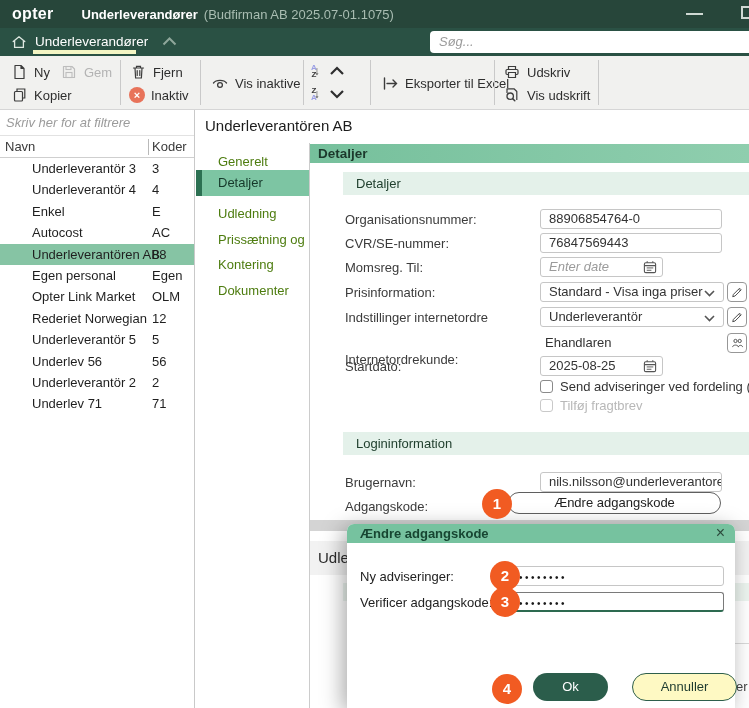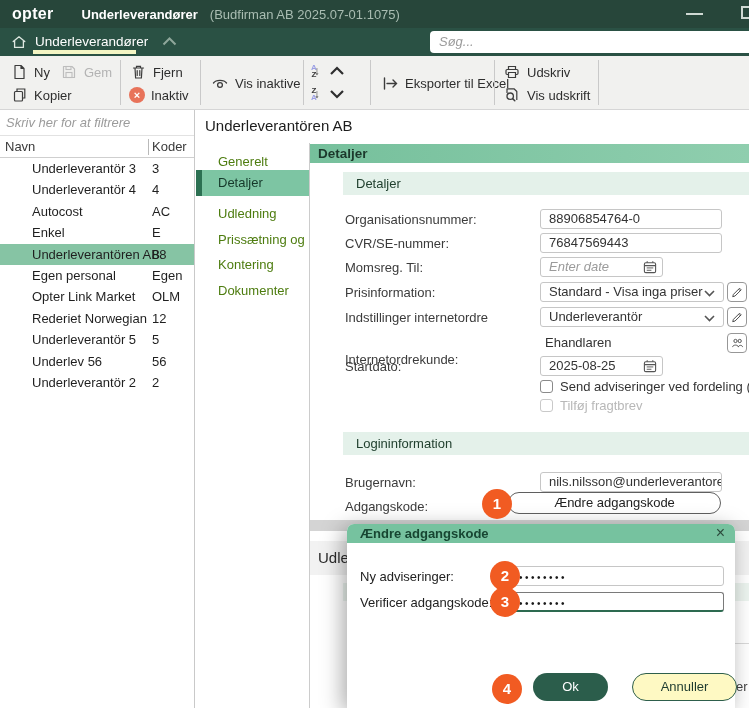--- a/index.html
+++ b/index.html
@@ -4,21 +4,21 @@
 <style>
   html,body{margin:0;padding:0;background:#e8e8e8;}
   .app{position:relative;width:749px;height:708px;overflow:hidden;background:#fff;
        font-family:"Liberation Sans",sans-serif;-webkit-font-smoothing:antialiased;}
 
   
   .titlebar{position:absolute;left:0;top:0;width:749px;height:28px;background:#27463a;
             display:flex;align-items:center;color:#fff;}
   .logo{font-weight:bold;font-size:16px;margin-left:12px;letter-spacing:.3px;}
   .tb-title{font-size:13px;font-weight:bold;margin-left:28px;}
-  .tb-version{font-size:13px;color:#a9bdb2;margin-left:12px;}
+  .tb-version{font-size:13px;color:#a9bdb2;margin-left:6px;}
   .win-min{position:absolute;right:46px;top:13px;width:17px;height:2px;background:#cfd9d3;}
   .win-max{position:absolute;right:-5px;top:6px;width:13px;height:13px;border:2px solid #cfd9d3;box-sizing:border-box;}
 
   
   .navbar{position:absolute;left:0;top:28px;width:749px;height:28px;background:#2a5144;}
   .home{position:absolute;left:11px;top:6px;}
   .nav-tab{position:absolute;left:35px;top:6px;font-size:13.5px;color:#fff;}
   .tab-underline{position:absolute;left:33px;top:22px;width:103px;height:4px;background:#f3f5c4;}
   .nav-chevron{position:absolute;left:162px;top:9px;}
   .searchbox{position:absolute;left:430px;top:3px;width:323px;height:22px;background:#fff;border-radius:4px;}
@@ -264,26 +264,26 @@
     <div class="rows">
       <div class="lrow">
           <span class="nm">Underleverantör 3</span>
           <span class="cd">3</span>
         </div>
       <div class="lrow">
           <span class="nm">Underleverantör 4</span>
           <span class="cd">4</span>
         </div>
       <div class="lrow">
+          <span class="nm">Enkel</span>
+          <span class="cd">E</span>
+        </div>
+      <div class="lrow">
           <span class="nm">Autocost</span>
           <span class="cd">AC</span>
-        </div>
-      <div class="lrow">
-          <span class="nm">Enkel</span>
-          <span class="cd">E</span>
         </div>
       <div class="lrow selected">
           <span class="nm">Underleverantören AB</span>
           <span class="cd">88</span>
         </div>
       <div class="lrow">
           <span class="nm">Egen personal</span>
           <span class="cd">Egen</span>
         </div>
       <div class="lrow">
@@ -298,20 +298,24 @@
           <span class="nm">Underleverantör 5</span>
           <span class="cd">5</span>
         </div>
       <div class="lrow">
           <span class="nm">Underlev 56</span>
           <span class="cd">56</span>
         </div>
       <div class="lrow">
           <span class="nm">Underleverantör 2</span>
           <span class="cd">2</span>
+        </div>
+      <div class="lrow">
+          <span class="nm">Underlev 71</span>
+          <span class="cd">71</span>
         </div>
     </div>
   </div>
 
   <div class="rec-title">Underleverantören AB</div>
   <div class="side-nav">
     <div class="nav-item" style="top:6px;">Generelt</div>
     <div class="nav-item selected" style="top:27px;">Detaljer</div>
     <div class="nav-item" style="top:58px;">Udledning</div>
     <div class="nav-item" style="top:84px;">Prissætning og</div>

